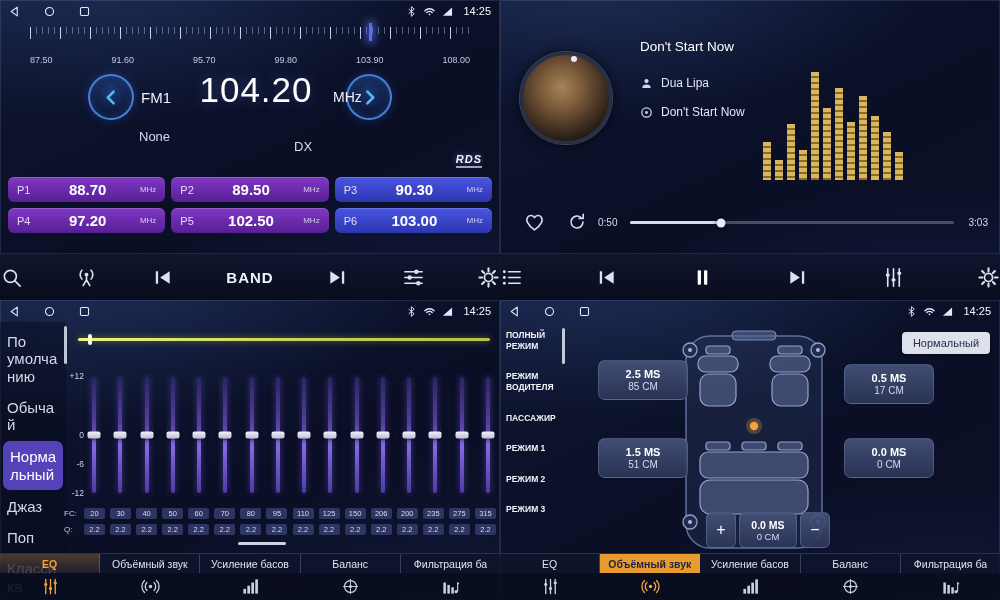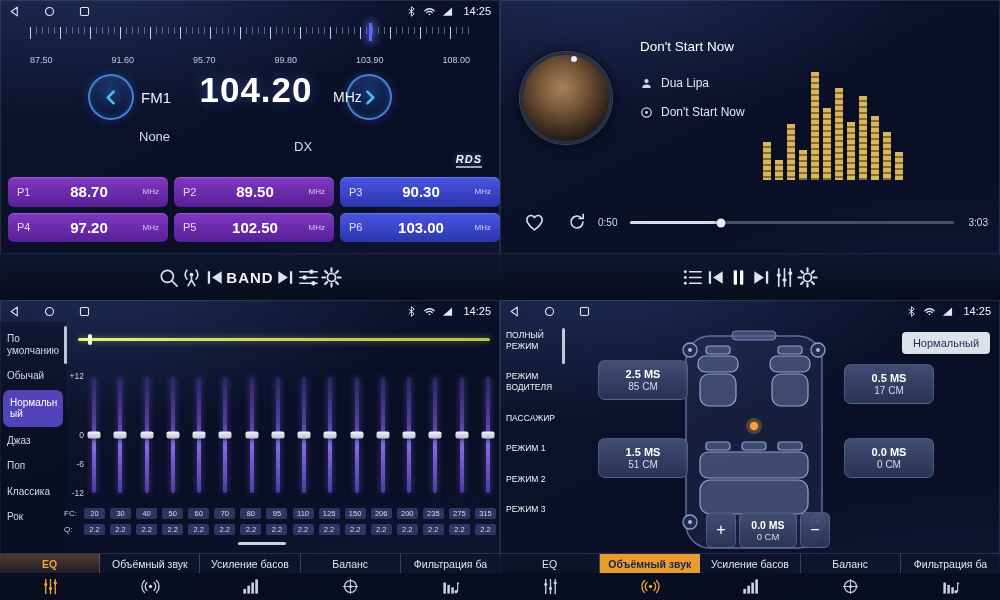--- a/index.html
+++ b/index.html
@@ -28,33 +28,33 @@
   repeating-linear-gradient(90deg, rgba(165,178,212,.5) 0 1px, transparent 1px 6px);
  background-size:100% 12px,100% 7px;background-repeat:no-repeat;background-position:top left}
 .scale-pointer{position:absolute;left:77%;top:-4px;width:3px;height:18px;background:#5b6cf0;box-shadow:0 0 8px 2px rgba(90,110,240,.8)}
 .scale-labels{display:flex;justify-content:space-between;margin-top:16px;font-size:9px;color:#c2cadf}
 .nav-circle{position:absolute;width:46px;height:46px;border-radius:50%;border:2px solid rgba(80,140,230,.9);
  background:radial-gradient(circle at 50% 35%, rgba(40,80,160,.6), rgba(10,20,50,.92) 72%);
  display:flex;align-items:center;justify-content:center;
  box-shadow:0 0 10px rgba(40,90,200,.4), inset 0 0 8px rgba(60,120,220,.4)}
 .nav-circle svg{width:17px;height:17px;color:#53b8f5}
 #tune-down{left:88px;top:74px}#tune-up{left:346px;top:74px}
-.freq-big{position:absolute;left:186px;top:70px;width:140px;text-align:center;font-size:35px;font-weight:700;letter-spacing:1px;color:#fff;text-shadow:0 0 14px rgba(120,150,255,.35)}
+.freq-big{position:absolute;left:186px;top:70px;width:140px;text-align:center;font-size:35px;font-weight:400;letter-spacing:1px;color:#fff;text-shadow:0 0 14px rgba(120,150,255,.35)}
 .lab-band{position:absolute;left:141px;top:89px;font-size:15px;color:#eef1fa}
 .lab-mhz{position:absolute;left:333px;top:89px;font-size:14px;color:#eef1fa}
 .lab-none{position:absolute;left:139px;top:129px;font-size:13px;color:#d6dcef}
 .lab-dx{position:absolute;left:294px;top:139px;font-size:13px;color:#d6dcef}
 .rds{position:absolute;right:18px;top:153px;font-size:11px;font-style:italic;font-weight:700;letter-spacing:1px;color:#f0f3fb;text-shadow:0 0 6px rgba(160,180,255,.5);border-bottom:2px double rgba(220,228,250,.7);padding-bottom:1px}
-.presets{position:absolute;left:8px;right:0;top:177px;height:65px;display:grid;grid-template-columns:repeat(3,1fr);grid-template-rows:1fr 1fr;gap:6px}
+.presets{position:absolute;left:8px;right:8px;top:177px;height:56px;display:grid;grid-template-columns:repeat(3,1fr);grid-template-rows:1fr 1fr;gap:6px}
 .preset{border-radius:6px;display:flex;align-items:center;padding:0 9px;background:linear-gradient(180deg,#8038c4,#571f95);box-shadow:inset 0 1px 0 rgba(255,255,255,.18)}
 .preset-blue{background:linear-gradient(180deg,#4a55e2,#2c36ae)}
 .p-num{font-size:11px;color:#e6d9fa;width:22px}
 .p-freq{flex:1;text-align:center;font-size:15px;font-weight:700;color:#fff}
 .p-unit{font-size:8px;color:#d8ccf2;width:20px;text-align:right}
-.toolbar{position:absolute;left:0;right:0;bottom:0;height:47px;display:flex;align-items:center;justify-content:center;background:linear-gradient(180deg,rgba(16,22,46,.88),rgba(8,12,28,.96));border-top:1px solid rgba(130,145,195,.2)}
+.toolbar{position:absolute;left:0;right:0;bottom:0;height:47px;display:flex;align-items:center;justify-content:space-between;background:linear-gradient(180deg,rgba(16,22,46,.88),rgba(8,12,28,.96));border-top:1px solid rgba(130,145,195,.2)}
 .ti{width:23px;height:23px;color:#dde2f0;display:block}
 .band-label{font-size:15px;font-weight:600;letter-spacing:1px;color:#f0f3fa}
 
 
 .album{position:absolute;left:20px;top:52px;width:92px;height:92px;border-radius:50%;
  background:radial-gradient(circle at 45% 38%, #a8835a 0%, #7a5a3a 30%, #4a3524 55%, #1c1712 78%, #0c0a08 100%);
  border:3px solid #2a3044;box-shadow:0 0 0 1px #3c465e,0 0 14px rgba(0,0,0,.7)}
 .album::after{content:"";position:absolute;top:1px;left:56%;width:6px;height:6px;border-radius:50%;background:#e9edf6}
 .song-title{position:absolute;left:140px;top:39px;font-size:13.5px;color:#fff}
 .meta-row{position:absolute;left:140px;display:flex;align-items:center;gap:8px;font-size:12px;color:#e2e7f4}
@@ -65,21 +65,21 @@
 .ctl-heart{position:absolute;left:22px;top:209px;width:25px;height:25px;color:#d6dcec}
 .ctl-repeat{position:absolute;left:66px;top:211px;width:22px;height:22px;color:#d6dcec}
 .time-elapsed{position:absolute;left:98px;top:217px;font-size:10px;color:#d8ddec}
 .time-duration{position:absolute;right:12px;top:217px;font-size:10px;color:#d8ddec}
 .progress{position:absolute;left:130px;right:46px;top:221px;height:3px;background:#474e66;border-radius:2px}
 .progress-fill{height:100%;background:#d8dce8;border-radius:2px}
 .progress-knob{position:absolute;top:50%;width:9px;height:9px;border-radius:50%;background:#e8ecf6;transform:translate(-50%,-50%);box-shadow:0 0 4px rgba(0,0,0,.7)}
 
 
 .eq-sidebar{position:absolute;left:0;top:22px;width:66px;bottom:47px;padding-top:4px;background:rgba(8,12,30,.5)}
-.eqp{padding:7px 4px 7px 7px;font-size:10px;line-height:1.15;color:#d3d8ea;overflow-wrap:break-word}
+.eqp{padding:7px 4px 7px 7px;font-size:15px;line-height:1.15;color:#d3d8ea;overflow-wrap:break-word}
 .eqp.sel{background:#5443b8;border-radius:7px;margin:1px 3px;color:#fff}
 .eq-scrollbar{position:absolute;left:64px;top:26px;width:3px;height:38px;border-radius:2px;background:#dfe4f2;opacity:.85}
 .master-slider{position:absolute;left:78px;right:10px;top:38px;height:3px;background:linear-gradient(90deg,#eef47c,#c7cf52 60%,#b9c14a);border-radius:2px;box-shadow:0 0 6px rgba(220,230,90,.45)}
 .master-knob{position:absolute;left:10px;top:-4px;width:4px;height:11px;background:#f6fae0;border-radius:2px}
 .db-label{position:absolute;left:60px;width:24px;text-align:right;font-size:8.5px;color:#cdd3e6}
 .eq-sliders{position:absolute;left:88px;right:6px;top:77px;height:116px;display:flex;justify-content:space-between}
 .eq-col{position:relative;width:12px;height:100%}
 .eq-track{position:absolute;left:50%;transform:translateX(-50%);width:4px;height:100%;border-radius:2px;
  background:linear-gradient(180deg,#2c2460 0%,#54409c 40%,#8468e0 60%,#4e3ba2 100%);box-shadow:0 0 6px rgba(110,85,220,.55)}
 .eq-knob{position:absolute;left:50%;transform:translate(-50%,-50%);width:13px;height:7px;border-radius:2px;background:linear-gradient(180deg,#f2f4fa,#b9c0d4);box-shadow:0 1px 3px rgba(0,0,0,.75)}
@@ -98,21 +98,21 @@
 .tab-icons{display:flex;height:27px;background:rgba(9,13,30,.92)}
 .tab-icon{flex:1;display:flex;align-items:center;justify-content:center;color:#c9d0e2}
 .tbi{width:19px;height:19px;display:block}
 #q-eq .tab-label.sel{color:#f2a43c;font-weight:700;background:linear-gradient(180deg,rgba(242,164,60,.28),rgba(242,164,60,.08))}
 #q-eq .tab-icon.sel{color:#f2a43c}
 #q-sur .tab-label.sel{background:#e89b2f;color:#1d2443;font-weight:700}
 #q-sur .tab-icon.sel{color:#f2a43c}
 
 
 .sur-modes{position:absolute;left:0;top:26px;width:64px}
-.mode-item{padding:4px 4px 4px 6px;font-size:8.5px;font-weight:400;color:#f2f4fa;line-height:1.25;margin-bottom:12px}
+.mode-item{padding:4px 4px 4px 6px;font-size:8.5px;font-weight:700;color:#f2f4fa;line-height:1.25;margin-bottom:12px}
 .sur-scrollbar{position:absolute;left:62px;top:28px;width:3px;height:36px;background:#e2e7f4;border-radius:2px;opacity:.85}
 .profile-btn{position:absolute;right:10px;top:32px;width:88px;height:22px;background:#dde1ea;color:#283050;font-size:11px;border-radius:4px;display:flex;align-items:center;justify-content:center;box-shadow:0 1px 3px rgba(0,0,0,.5)}
 .car-map{position:absolute;left:170px;top:30px;width:168px;height:230px}
 .dbtn{position:absolute;width:90px;height:40px;border-radius:7px;background:linear-gradient(180deg,rgba(70,82,120,.92),rgba(44,54,88,.92));border:1px solid rgba(150,165,210,.28);display:flex;flex-direction:column;align-items:center;justify-content:center;gap:1px}
 .dbtn .ms{font-size:11px;font-weight:700;color:#fff}
 .dbtn .cm{font-size:10px;color:#d6dcef}
 #dbtn-fl{left:98px;top:60px}#dbtn-fr{left:344px;top:64px}
 #dbtn-rl{left:98px;top:138px}#dbtn-rr{left:344px;top:138px}
 .center-ctl{position:absolute;left:206px;top:212px;height:36px;display:flex;gap:3px}
 .cc-btn{width:30px;height:36px;border-radius:6px;background:linear-gradient(180deg,rgba(70,82,120,.92),rgba(44,54,88,.92));border:1px solid rgba(150,165,210,.28);display:flex;align-items:center;justify-content:center;font-size:16px;color:#fff}

